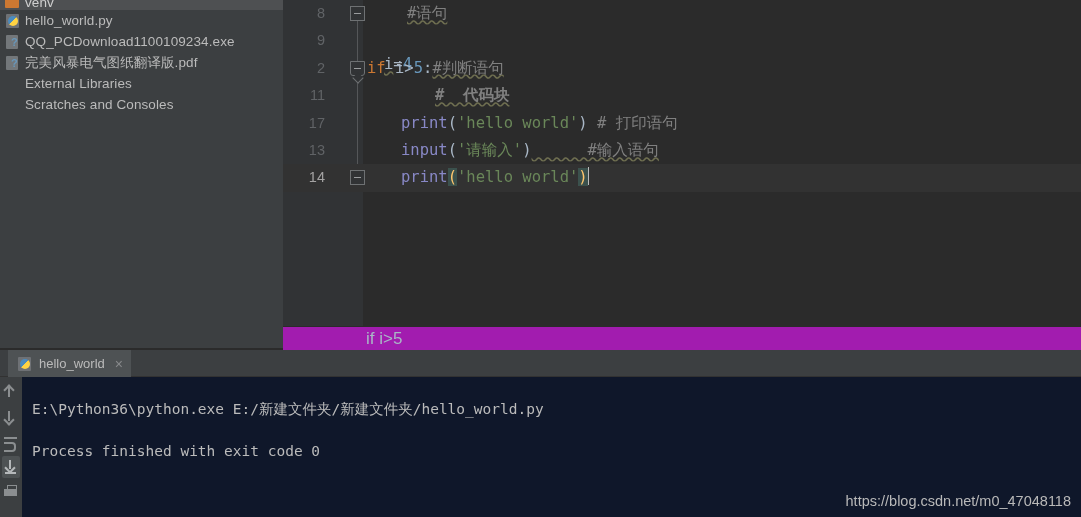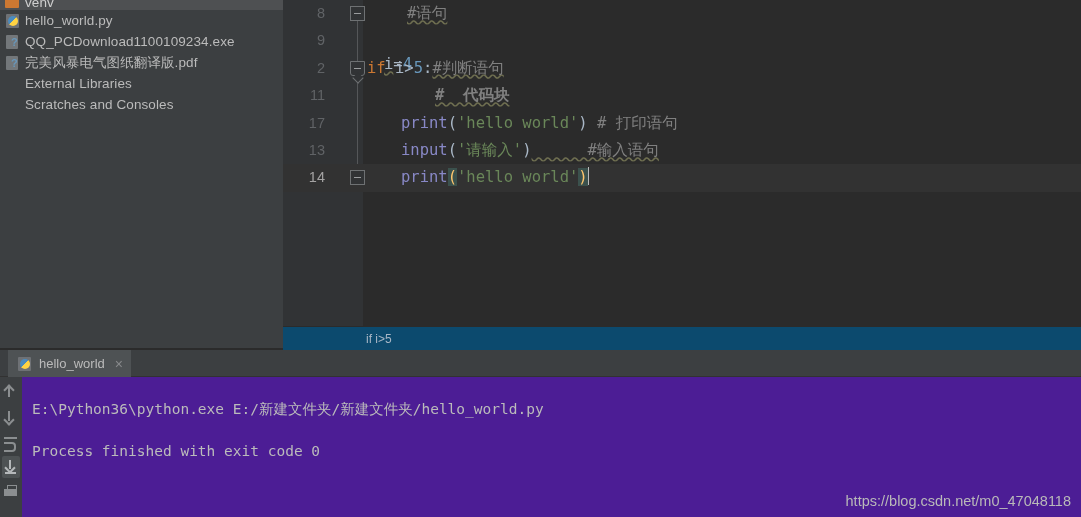--- a/index.html
+++ b/index.html
@@ -112,30 +112,30 @@
   .squiggle  { text-decoration: underline wavy #6e6e50; text-decoration-skip-ink:none; }
 
   .caret {
     display:inline-block; width:1px; height:18px; background:#bbbbbb;
     vertical-align:-3px; margin-left:0px;
   }
 
   
   #breadcrumb {
     position:absolute; left:283px; top:326px; width:798px; height:24px;
-    background:#0c4a6e; border-top:1px solid #2b2b2b;
+    background:#a21caf; border-top:1px solid #2b2b2b;
     display:flex; align-items:center; padding-left:83px;
-    font-size:12px; color:#a9b7c6;
+    font-size:17px; color:#a9b7c6;
   }
 
   
   #vdiv { position:absolute; left:283px; top:0; width:1px; height:350px; background:#2b2b2b; }
 
   
-  #console { position:absolute; left:0; top:350px; width:1081px; height:167px; background:#4c1d95; }
+  #console { position:absolute; left:0; top:350px; width:1081px; height:167px; background:#0f172a; }
   #tabbar {
     position:absolute; left:0; top:0; width:1081px; height:27px;
     background:#3c3f41; border-bottom:1px solid #323232;
   }
   #runtab {
     position:absolute; left:8px; top:0; height:27px;
     display:flex; align-items:center; padding:0 8px;
     background:#4e5254; font-size:13px; color:#bbbbbb;
   }
   #runtab .ico { margin-right:6px; }

